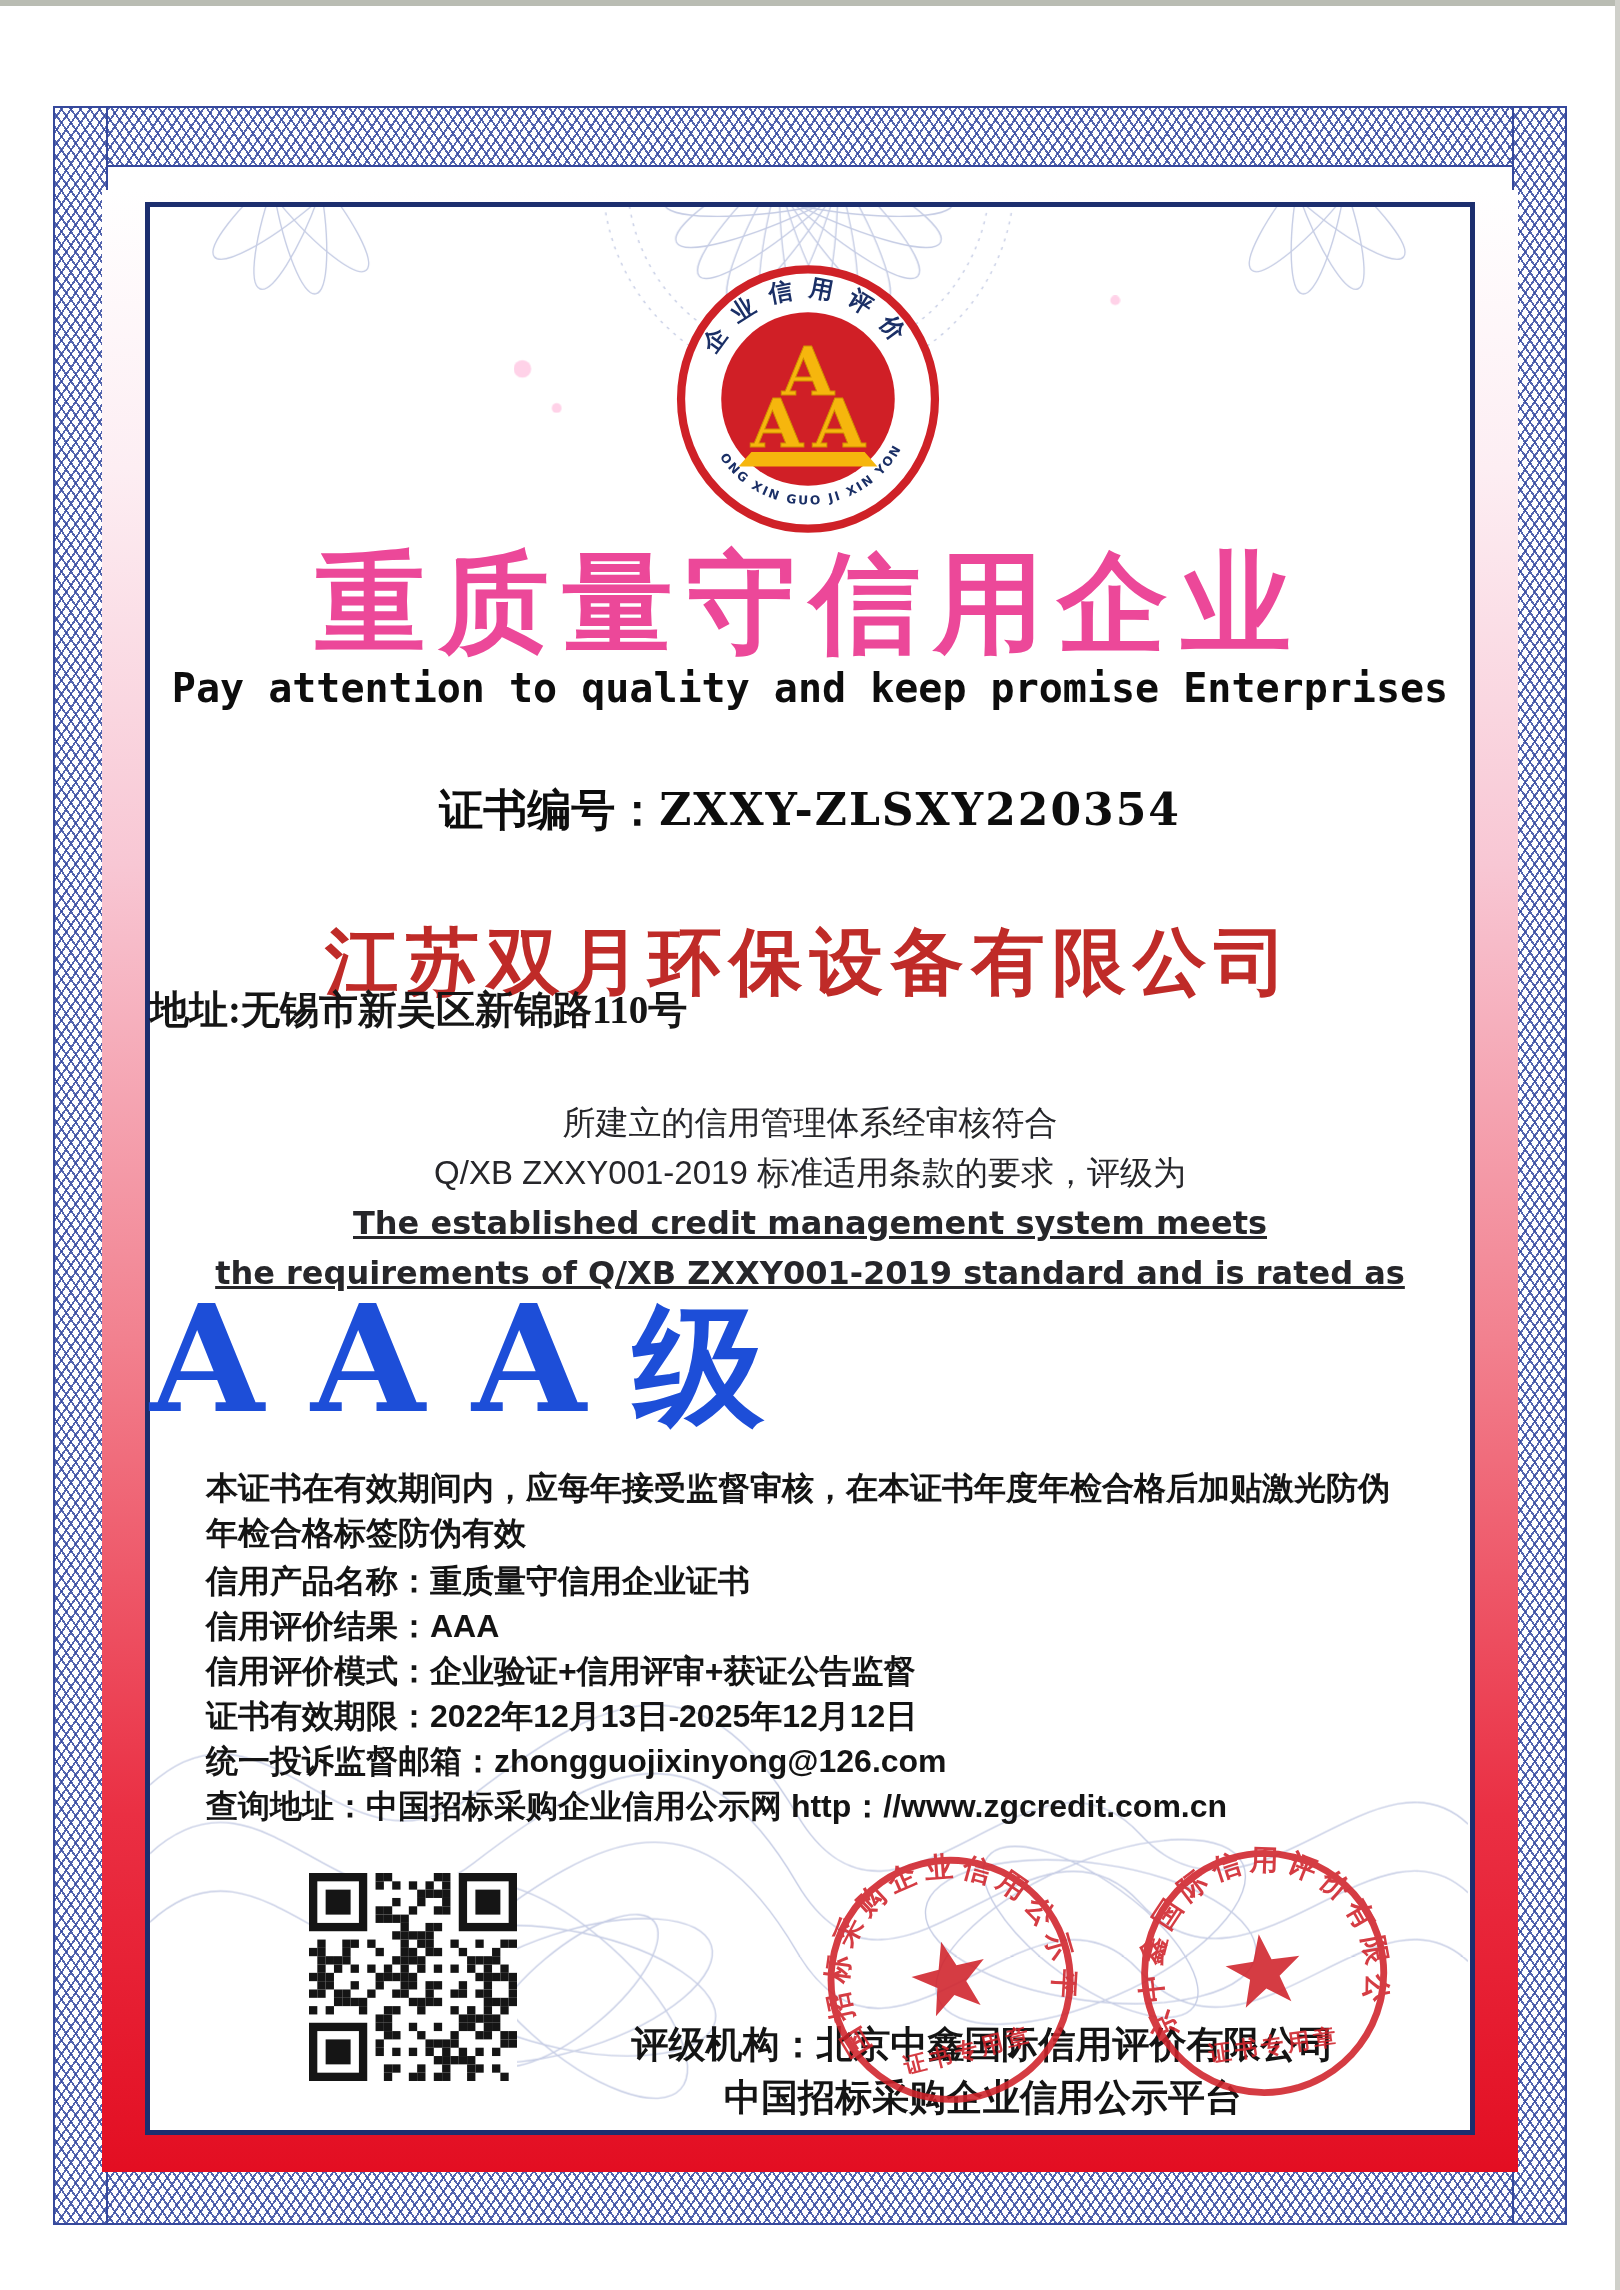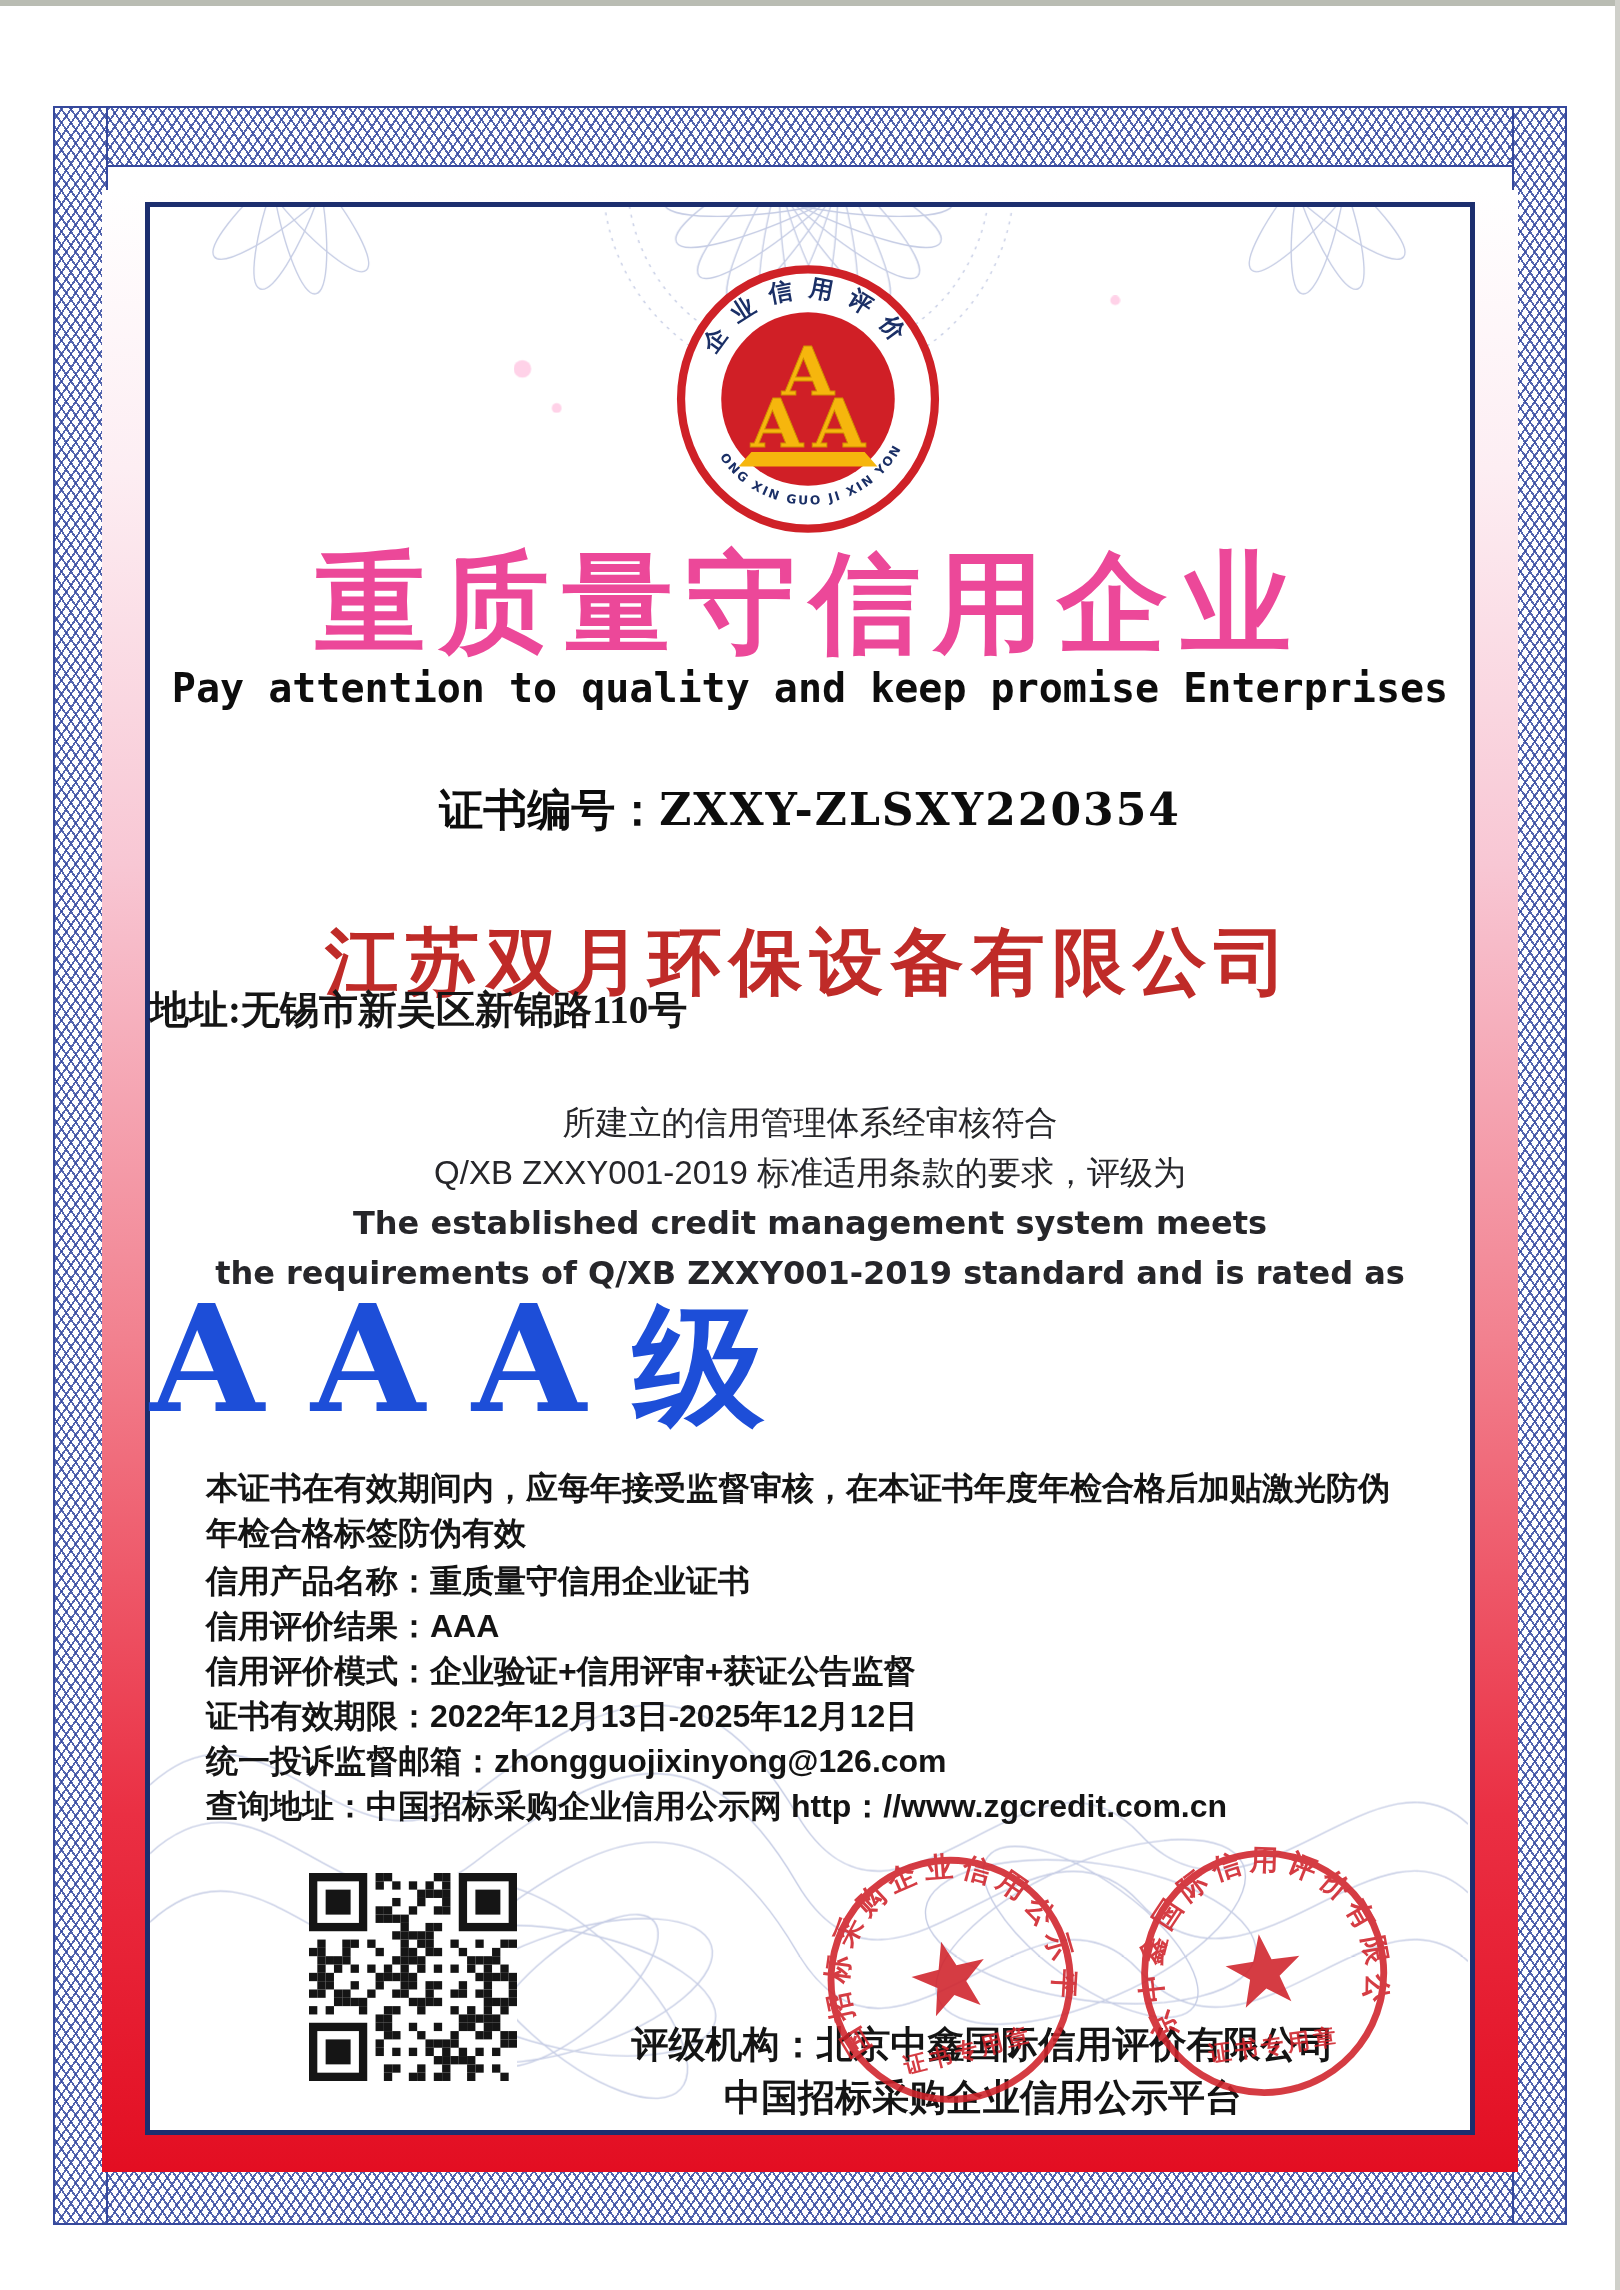--- a/index.html
+++ b/index.html
@@ -37,21 +37,21 @@
     font-weight:700;color:#0d0d0d;white-space:nowrap;font-family:"Liberation Serif",serif;}
   .cert-no .num{font-family:"DejaVu Serif",serif;letter-spacing:2px;}
   .company{position:absolute;left:0;width:100%;top:716px;text-align:center;
     font-family:"Liberation Serif",serif;font-weight:700;font-size:73px;line-height:80px;
     letter-spacing:7.8px;color:#bf2b28;white-space:nowrap;}
   .address{position:absolute;left:0;width:100%;top:776px;text-align:left;
     font-family:"Liberation Serif",serif;font-weight:700;font-size:39px;color:#151515;white-space:nowrap;}
 
   .statement{position:absolute;left:0;width:100%;top:891px;text-align:center;color:#26262a;}
   .statement .cn{font-size:33px;line-height:50px;font-weight:400;}
-  .statement .en{font-size:32px;line-height:50px;font-weight:600;font-family:"DejaVu Sans",sans-serif;}
+  .statement .en{font-size:32px;line-height:50px;font-weight:600;font-family:"DejaVu Sans",sans-serif;text-decoration:underline;}
 
   .rating{position:absolute;left:0;width:100%;top:1066px;color:#1d4ed8;white-space:nowrap;}
   .rating .latin{font-family:"DejaVu Serif",serif;font-weight:900;font-size:147px;letter-spacing:47px;}
   .rating .cn{font-family:"Liberation Serif",serif;font-weight:900;font-size:131px;letter-spacing:0;}
 
   .details{position:absolute;left:56px;right:51px;top:1259px;color:#141414;
     font-weight:700;font-size:32px;}
   .details .sentence{line-height:45px;margin-bottom:2.9px;}
   .details .row{line-height:45px;}
 

